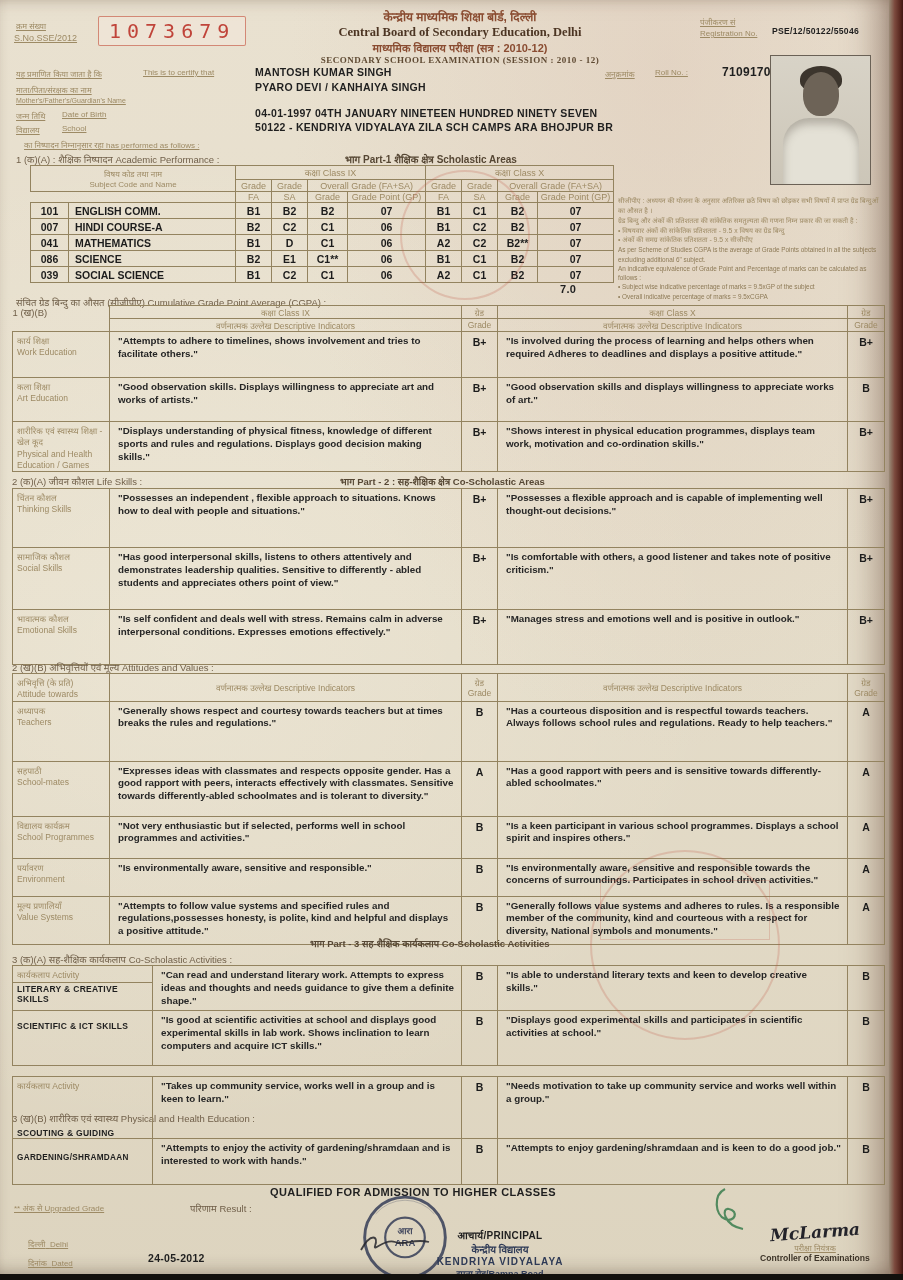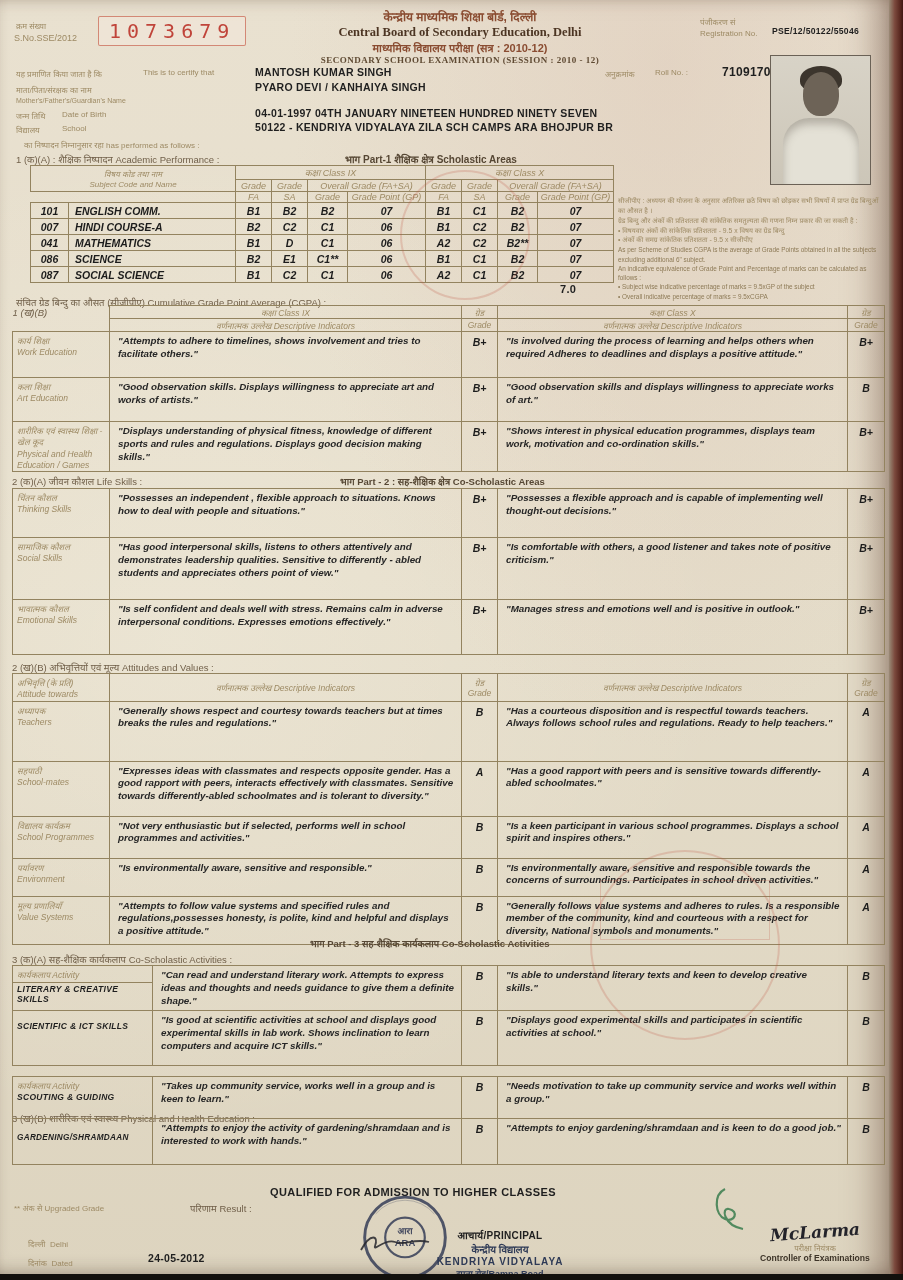--- a/index.html
+++ b/index.html
@@ -9,28 +9,28 @@
     background:
       radial-gradient(ellipse at 75% 5%, rgba(216,188,172,.35), transparent 40%),
       radial-gradient(ellipse at 20% 50%, rgba(255,252,240,.25), transparent 55%),
       linear-gradient(180deg,#e9e1d0 0%,#e5ddca 45%,#ddd4bf 100%);
     box-shadow: inset -30px 0 34px -20px rgba(92,58,44,.5), inset 0 -16px 20px -12px rgba(55,40,28,.45), inset 0 8px 12px -8px rgba(120,100,80,.3);
   }
   .edge-r { position:absolute; right:0; top:0; width:14px; height:1280px;
     background:linear-gradient(90deg,#9a8b77,#7c4a3e 40%,#58271f 80%,#401713); }
   .edge-b { position:absolute; left:0; bottom:0; width:903px; height:6px; background:#12100d; }
   .abs { position:absolute; }
-  .pp  { color:#9d8a64; }            
+  .pp  { color:#9d8a64;text-decoration:underline; }            
   .tv  { color:#1f1f1f; font-weight:bold; letter-spacing:.3px; } 
   .sm  { font-size:8px; }  .xs { font-size:7px; }
   .serif { font-family:"Liberation Serif",serif; }
   .ctr { text-align:center; }
   .serialbox { border:1px solid rgba(197,86,66,.65); border-radius:2px; padding:2px 10px;
     color:#c0443a; font-family:"DejaVu Sans Mono",monospace; font-size:20px; letter-spacing:6px; background:rgba(255,240,232,.25); }
-  table { border-collapse:collapse; table-layout:fixed;font-style:italic; }
+  table { border-collapse:collapse; table-layout:fixed; }
   .acad td, .acad th { border:1px solid #93835f; font-size:9px; overflow:hidden; }
   .acad th { font-weight:normal; color:#9d8a64; }
   .acad .val { font-size:10.5px; font-weight:bold; color:#1c1c1c; text-align:center; }
   .acad .name { font-size:10.5px; font-weight:bold; color:#1c1c1c; padding-left:6px;margin-top:43px; }
   .dtab td { border:1px solid #93835f; vertical-align:top; overflow:hidden; }
   .dtab .lbl { padding:4px 3px 0 4px; }
   .dtab .lbl .hi { font-size:8.5px; color:#9d8a64; line-height:1.35; }
   .dtab .lbl .en { font-size:8.5px; color:#9d8a64; line-height:1.3; }
   .dtab .q { padding:3px 6px 0 8px; font-size:9.8px; font-weight:bold; color:#262626; line-height:1.32; }
   .dtab .g { text-align:center; font-size:10.5px; font-weight:bold; color:#1c1c1c; padding-top:4px; }
@@ -178,21 +178,21 @@
           <td class="val">B2</td>
           <td class="val">E1</td>
           <td class="val">C1**</td>
           <td class="val">06</td>
           <td class="val">B1</td>
           <td class="val">C1</td>
           <td class="val">B2</td>
           <td class="val">07</td>
         </tr>
     <tr style="height:16px">
-          <td class="val">087</td>
+          <td class="val">039</td>
           <td class="name">SOCIAL SCIENCE</td>
           <td class="val">B1</td>
           <td class="val">C2</td>
           <td class="val">C1</td>
           <td class="val">06</td>
           <td class="val">A2</td>
           <td class="val">C1</td>
           <td class="val">B2</td>
           <td class="val">07</td>
         </tr>
@@ -271,21 +271,21 @@
   <div class="abs" style="left:340px; top:475px; font-size:9.5px; font-weight:bold; color:#564734;">भाग Part - 2 : सह-शैक्षिक क्षेत्र Co-Scholastic Areas</div>
   <table class="abs dtab" style="left:12px; top:488px; width:872px;">
     <colgroup>
         <col style="width:97px">
         <col style="width:352px">
         <col style="width:36px">
         <col style="width:350px">
         <col style="width:37px">
       </colgroup>
     <tbody>
-        <tr style="height:49px">
+        <tr style="height:59px">
           <td class="lbl">
             <div class="hi">चिंतन कौशल</div>
             <div class="en">Thinking Skills</div>
           </td>
           <td class="q">"Possesses an independent , flexible approach to situations. Knows how to deal with people and situations."</td>
           <td class="g">B+</td>
           <td class="q">"Possesses a flexible approach and is capable of implementing well thought-out decisions."</td>
           <td class="g">B+</td>
         </tr>
     <tr style="height:62px">
@@ -423,21 +423,21 @@
         <col style="width:140px">
         <col style="width:309px">
         <col style="width:36px">
         <col style="width:350px">
         <col style="width:37px">
       </colgroup>
     <tbody>
         <tr style="height:42px">
           <td class="lbl">
             <div class="hi"><span>कार्यकलाप</span> <span>Activity</span></div>
-            <div class="tv" style="font-size:8.5px;">SCOUTING &amp; GUIDING</div>
+            <div class="tv" style="font-size:8.5px;margin-top:36px;">SCOUTING &amp; GUIDING</div>
           </td>
           <td class="q">"Takes up community service, works well in a group and is keen to learn."</td>
           <td class="g">B</td>
           <td class="q">"Needs motivation to take up community service and works well within a group."</td>
           <td class="g">B</td>
         </tr>
     <tr style="height:46px">
           <td class="lbl">
             <div class="tv" style="font-size:8.2px; padding-top:10px;">GARDENING/SHRAMDAAN</div>
           </td>

